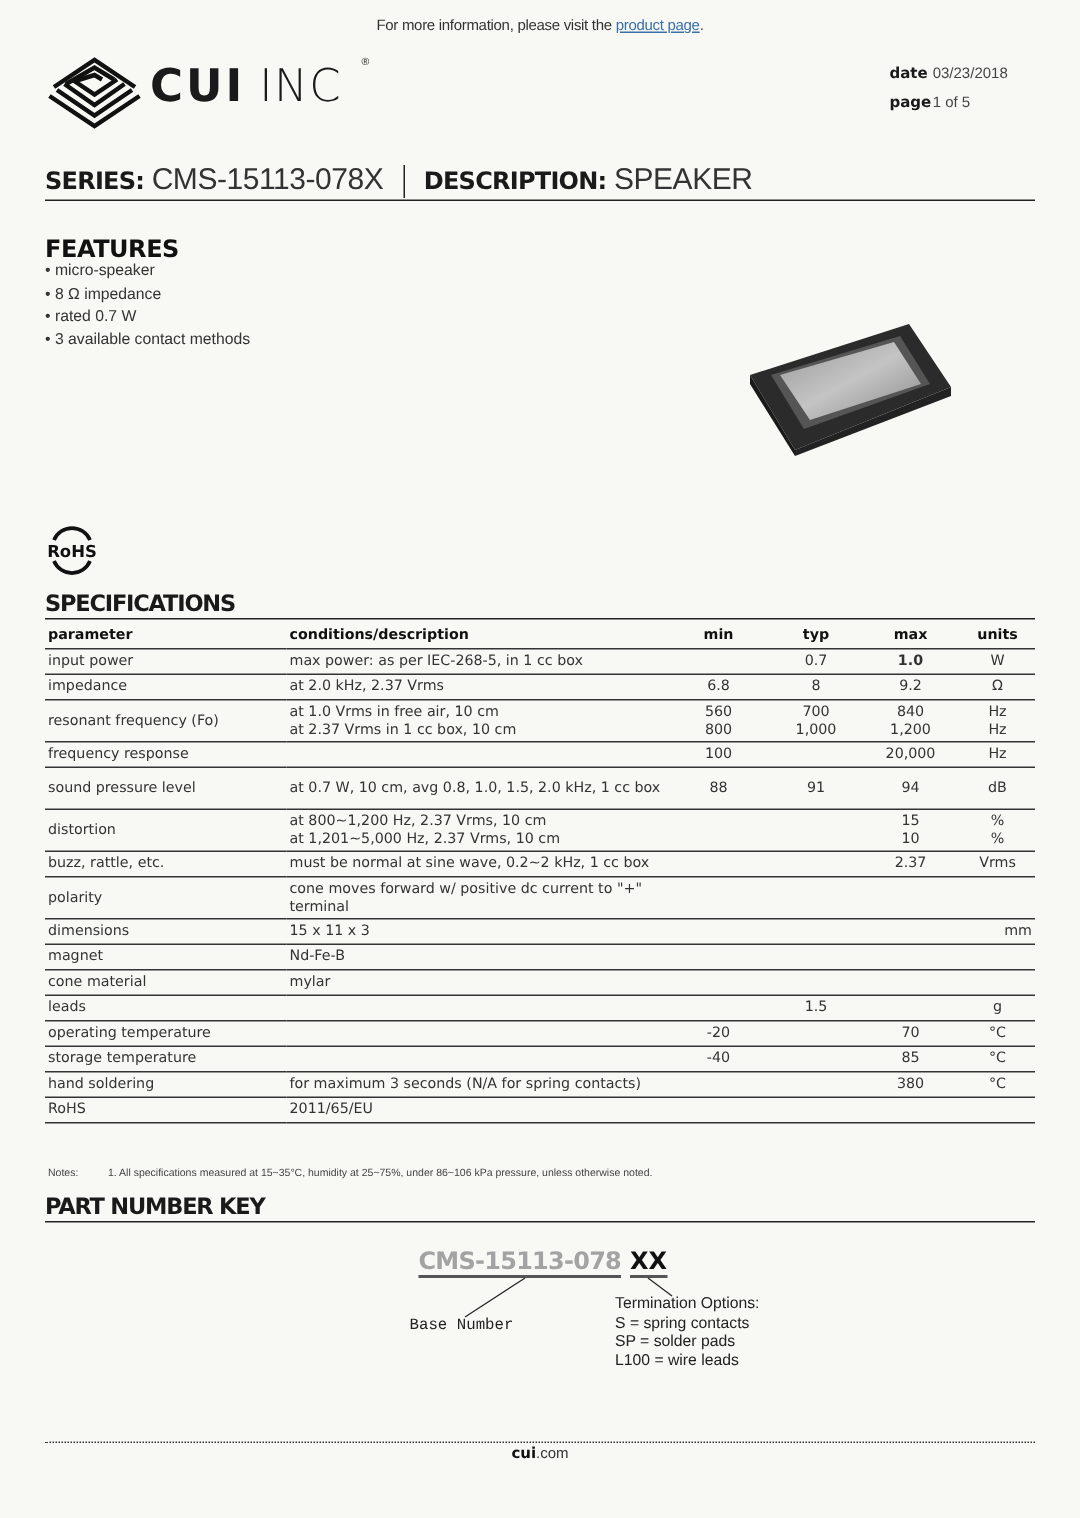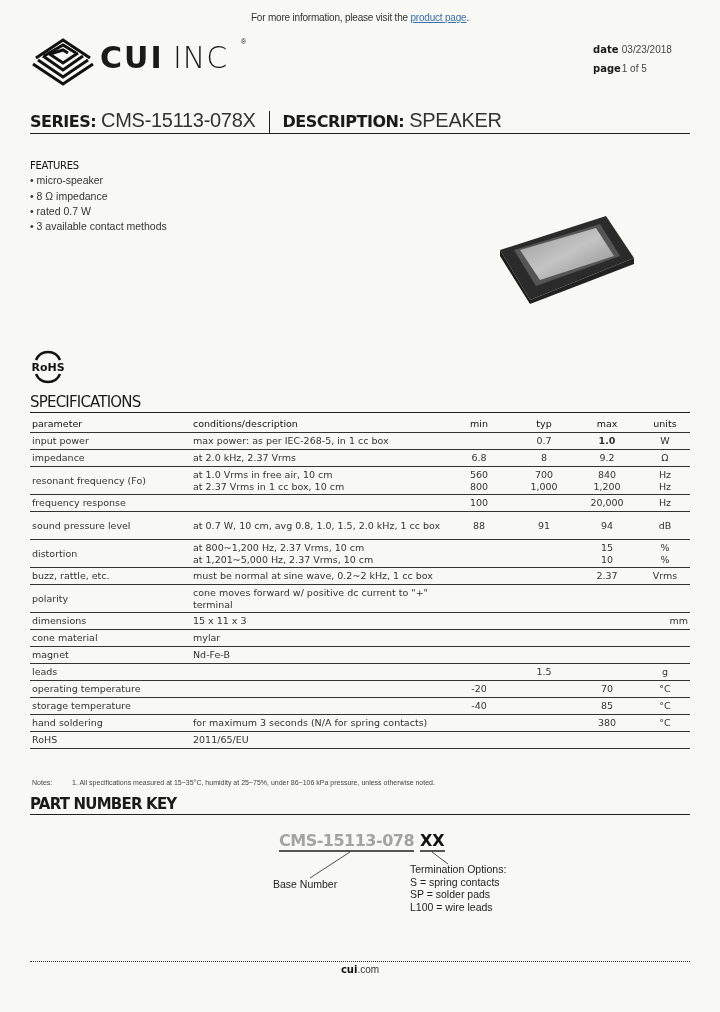--- a/index.html
+++ b/index.html
@@ -16,34 +16,34 @@
   .logo-inc { font-weight: 300; font-family: "DejaVu Sans", sans-serif; }
   .logo-reg { position: absolute; left: 211px; top: 2px; font-size: 7px; }
   .meta { left: 593px; font-size: 10px; }
   .meta b { font-weight: 900; font-family: "DejaVu Sans", sans-serif; display: inline-block; width: 26px; font-size: 10px; }
   .meta span.val { color: #444; }
   .titlebar { top: 109px; left: 30px; width: 660px; height: 24px; border-bottom: 1px solid #222; font-size: 18px; }
   .titlebar b { font-family: "DejaVu Sans", sans-serif; font-weight: 900; letter-spacing: -0.5px; font-size: 16px; }
   .titlebar .thin { font-weight: 300; color: #333; font-size: 20px; letter-spacing: -0.3px; }
   .titlebar .sep { display: inline-block; width: 1px; height: 22px; background: #222; vertical-align: -6px; margin: 0 8px; }
   .features { top: 158px; left: 30px; font-size: 10.5px; line-height: 15.3px; color: #333; }
-  .features .hd { font-family: "DejaVu Sans", sans-serif; font-weight: 400; font-size: 10px; color: #111; letter-spacing: -0.3px; }
+  .features .hd { font-family: "DejaVu Sans", sans-serif; font-weight: 700; font-size: 16px; color: #111; letter-spacing: -0.3px; }
   .speaker { top: 212px; left: 496px; width: 140px; height: 92px; }
   .rohs { top: 348px; left: 30px; width: 36px; height: 36px; }
-  .spec-title { top: 393px; left: 30px; width: 660px; border-bottom: 1px solid #222; font-family: "DejaVu Sans", sans-serif; font-weight: 400; font-size: 15px; letter-spacing: -0.8px; padding-bottom: 1px; }
+  .spec-title { top: 393px; left: 30px; width: 660px; border-bottom: 1px solid #222; font-family: "DejaVu Sans", sans-serif; font-weight: 700; font-size: 15px; letter-spacing: -0.8px; padding-bottom: 1px; }
   table.spec { position: absolute; top: 414px; left: 30px; width: 660px; border-collapse: collapse; font-family: "DejaVu Sans", sans-serif; font-size: 9.5px; color: #333; }
-  table.spec th { font-weight: normal; color: #111; text-align: left; padding: 2px 2px; height: 14px; border-bottom: 1px solid #333; margin-top: 11px; }
+  table.spec th { font-weight: bold; color: #111; text-align: left; padding: 2px 2px; height: 14px; border-bottom: 1px solid #333; margin-top: 11px; }
   table.spec td { padding: 1px 2px; border-bottom: 1px solid #333; line-height: 11.5px; vertical-align: middle; }
   table.spec td.c, table.spec th.c { text-align: center; }
   .notes { top: 779px; left: 32px; font-size: 7px; color: #444; }
   .notes .lbl { display: inline-block; width: 40px; }
   .pn-title { top: 795px; left: 30px; width: 660px; border-bottom: 1px solid #222; font-family: "DejaVu Sans", sans-serif; font-weight: 900; font-size: 15px; letter-spacing: -0.8px; padding-bottom: 1px; }
   .pn-base { top: 832px; left: 279px; font-family: "DejaVu Sans", sans-serif; font-weight: 900; font-size: 16px; color: #a3a3a3; border-bottom: 2px solid #555; letter-spacing: -0.5px; line-height: 18px; }
   .pn-xx { top: 832px; left: 420px; font-family: "DejaVu Sans", sans-serif; font-weight: 900; font-size: 16px; color: #111; border-bottom: 2px solid #555; line-height: 18px; }
-  .base-lbl { top: 878px; left: 273px; font-size: 10.5px; color: #222; }
+  .base-lbl { top: 878px; left: 273px; font-size: 10.5px; color: #222; font-family: Liberation Mono, monospace; }
   .term { top: 863px; left: 410px; font-size: 10.5px; line-height: 12.5px; color: #222; }
   .footer-line { top: 961px; left: 30px; width: 660px; border-top: 1px dotted #333; }
   .footer { top: 964px; left: 0; width: 720px; text-align: center; font-size: 10px; color: #333; }
   .footer b { font-family: "DejaVu Sans", sans-serif; font-weight: 900; color: #111; }
 </style>
 </head>
 <body>
 
 <div class="abs topnote">
   <span>For more information, please visit the </span><a>product page</a><span>.</span>
@@ -205,30 +205,30 @@
       </tr>
       <tr>
         <td style="white-space: pre-line; height: 14px;">dimensions</td>
         <td style="white-space: pre-line; height: 14px;">15 x 11 x 3</td>
         <td class="c" style="white-space: pre-line; height: 14px;"></td>
         <td class="c" style="white-space: pre-line; height: 14px;"></td>
         <td class="c" style="white-space: pre-line; height: 14px;"></td>
         <td class="c" style="white-space: pre-line; height: 14px; text-align: right;">mm</td>
       </tr>
       <tr>
+        <td style="white-space: pre-line; height: 14px;">magnet</td>
+        <td style="white-space: pre-line; height: 14px;">Nd-Fe-B</td>
+        <td class="c" style="white-space: pre-line; height: 14px;"></td>
+        <td class="c" style="white-space: pre-line; height: 14px;"></td>
+        <td class="c" style="white-space: pre-line; height: 14px;"></td>
+        <td class="c" style="white-space: pre-line; height: 14px;"></td>
+      </tr>
+      <tr>
         <td style="white-space: pre-line; height: 14px;">cone material</td>
         <td style="white-space: pre-line; height: 14px;">mylar</td>
-        <td class="c" style="white-space: pre-line; height: 14px;"></td>
-        <td class="c" style="white-space: pre-line; height: 14px;"></td>
-        <td class="c" style="white-space: pre-line; height: 14px;"></td>
-        <td class="c" style="white-space: pre-line; height: 14px;"></td>
-      </tr>
-      <tr>
-        <td style="white-space: pre-line; height: 14px;">magnet</td>
-        <td style="white-space: pre-line; height: 14px;">Nd-Fe-B</td>
         <td class="c" style="white-space: pre-line; height: 14px;"></td>
         <td class="c" style="white-space: pre-line; height: 14px;"></td>
         <td class="c" style="white-space: pre-line; height: 14px;"></td>
         <td class="c" style="white-space: pre-line; height: 14px;"></td>
       </tr>
       <tr>
         <td style="white-space: pre-line; height: 14px;">leads</td>
         <td style="white-space: pre-line; height: 14px;"></td>
         <td class="c" style="white-space: pre-line; height: 14px;"></td>
         <td class="c" style="white-space: pre-line; height: 14px;">1.5</td>

